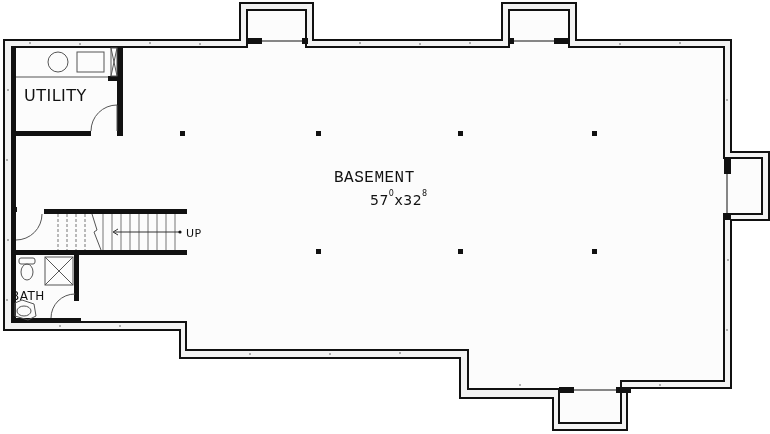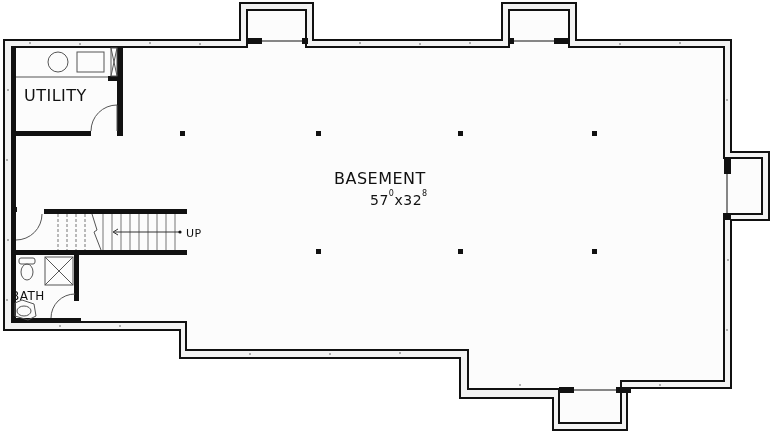--- a/index.html
+++ b/index.html
@@ -1,19 +1,19 @@
 <!DOCTYPE html>
 <html><head>
 <meta charset="utf-8">
 <style>
   html, body { margin:0; padding:0; background:#ffffff; }
   body { width:770px; height:434px; overflow:hidden; position:relative; font-family:"DejaVu Sans", "Liberation Sans", sans-serif; }
   svg { position:absolute; left:0; top:0; }
   .lbl { position:absolute; color:#111; white-space:nowrap; letter-spacing:0.5px; }
-  .lbl-basement { left:334px; top:169px; font-size:16px; }
+  .lbl-basement { left:334px; top:169px; font-size:16px;font-family:Liberation Mono, monospace; }
   .lbl-dim { left:334px; top:192px; font-size:14px;margin-left:36px; }
   .lbl-dim sup { font-size:8px; position:relative; top:-3px; }
   .lbl-utility { left:24px; top:86px; font-size:16px; }
   .lbl-bath { left:11px; top:289px; font-size:12px; }
   .lbl-up { left:186px; top:227px; font-size:11px;text-align:center; }
 </style>
 </head>
 <body>
 
 <svg width="770" height="434" viewBox="0 0 770 434">

